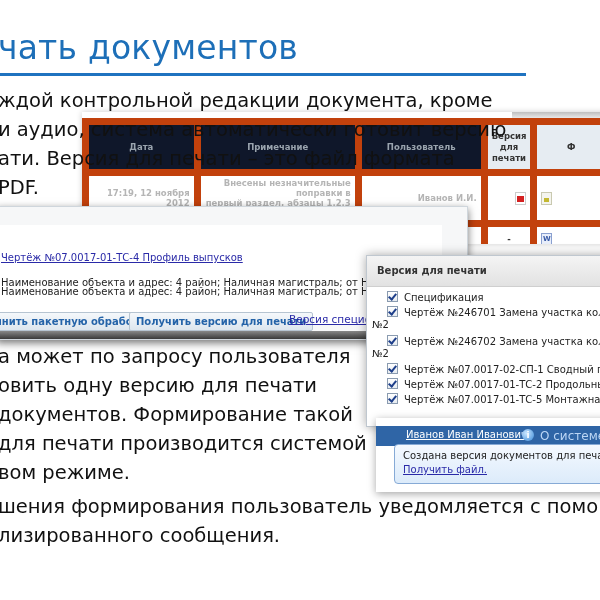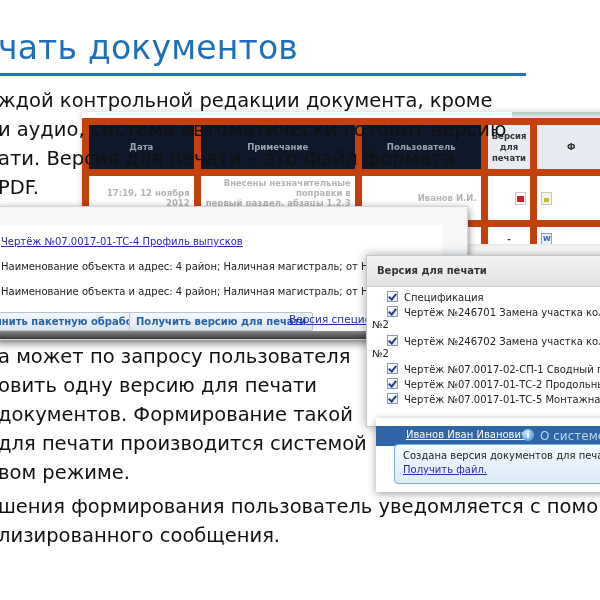--- a/index.html
+++ b/index.html
@@ -168,21 +168,21 @@
 
 <div class="para para1">
   <span>ждой контрольной редакции документа, кроме</span>
   <span>и аудио, система автоматически готовит версию</span>
   <span>ати. Версия для печати – это файл формата</span>
   <span>PDF.</span>
 </div>
 
 <div class="doclist-panel">
   <div class="doclist-inner">
-    <div class="doc-item" style="top:10px">
+    <div class="doc-item" style="top:26px">
       <div class="doc-link">Чертёж №07.0017-01-ТС-4 Профиль выпусков</div>
       <div class="doc-desc">Наименование объекта и адрес: 4 район; Наличная магистраль; от Н</div>
     </div>
     <div class="doc-item" style="top:48px">
       <div class="doc-desc">Наименование объекта и адрес: 4 район; Наличная магистраль; от Н</div>
     </div>
   </div>
   <div class="btn-row">
     <div class="btn batch">Выполнить пакетную обработку</div>
     <div class="btn getprint">Получить версию для печати</div>

